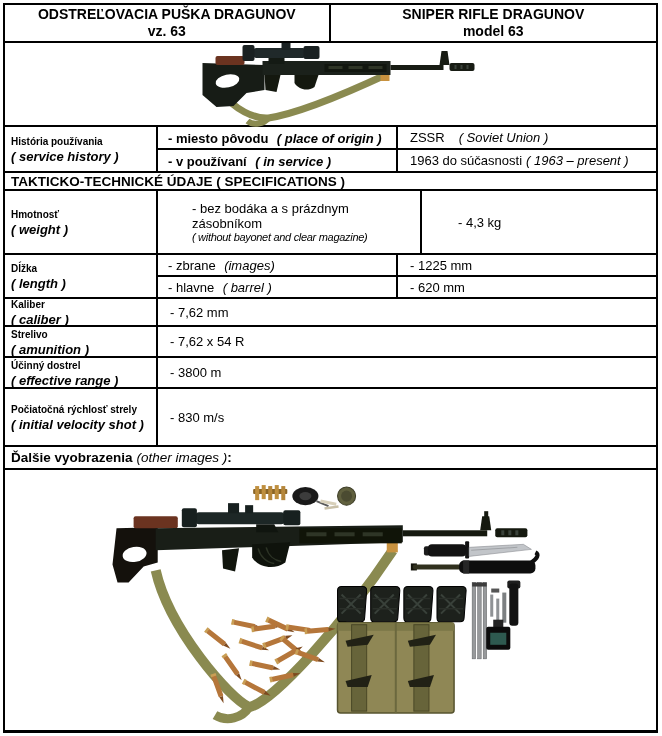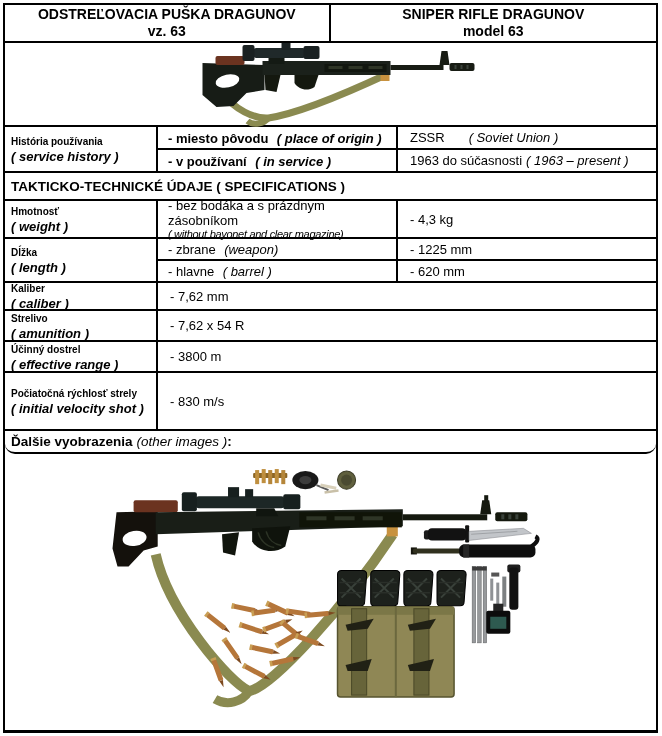--- a/index.html
+++ b/index.html
@@ -32,36 +32,36 @@
         padding:2px 4px 2px 6px; display:flex; flex-direction:column; justify-content:center; }
   .c2 { width:240px; box-sizing:border-box; border-right:2px solid #000;
         padding:1px 4px 1px 10px; display:flex; flex-direction:column; justify-content:center; white-space:nowrap; }
   .c2.wrap { white-space:normal; }
   .c3 { flex:1; box-sizing:border-box; padding:1px 4px 1px 12px; display:flex; align-items:center;border-radius:8px; }
   .cspan { flex:1; box-sizing:border-box; padding:1px 4px 1px 12px; display:flex; align-items:center; }
   .stack { flex:1; display:flex; flex-direction:column; }
   .subrow { flex:1; display:flex; border-bottom:2px solid #000;justify-content:center; }
   .subrow.last { border-bottom:none; }
   .h-history { height:46px; }
-  .h-specs { height:28px;text-align:right; }
-  .h-weight { height:38px; }
+  .h-specs { height:18px;text-align:right; }
+  .h-weight { height:64px;gap:24px; }
   .h-length { height:44px; }
   .h-caliber { height:28px; }
   .h-ammo { height:31px; }
   .h-range { height:31px; }
   .h-velocity { height:58px; }
-  .h-other { height:23px;border-radius:10px; }
+  .h-other { height:23px; }
   .b  { font-weight:bold; }
   .i  { font-style:italic; }
   .bi { font-weight:bold; font-style:italic; }
   .lbl { font-size:10px; line-height:15px; }
   .lbl-en { font-size:13px; line-height:15px; }
   .param { font-size:13px; line-height:15px; }
   .val { font-size:13px; line-height:15px; }
-  .gap-l { margin-left:24px; }
+  .gap-l { margin-left:14px; }
   .gap-s { margin-left:4px; }
   .note { font-size:11px; line-height:13px; letter-spacing:-0.3px; }
   .specs-head { flex:1; display:flex; align-items:center; padding-left:6px;
                 font-weight:bold; font-size:13.5px; }
   .other-cell { flex:1; display:flex; align-items:center; padding-left:6px; font-size:13.5px; }
 </style>
 </head>
 <body>
 
 <div class="page">
@@ -167,21 +167,21 @@
     <div class="row h-length">
       <div class="c1">
         <span class="b lbl">Dĺžka</span>
         <span class="bi lbl-en">( length )</span>
       </div>
       <div class="stack">
         <div class="subrow">
           <div class="c2">
             <div>
               <span class="param">- zbrane</span>
-              <span class="i param gap-s">(weapon)</span>
+              <span class="i param gap-s">(images)</span>
             </div>
           </div>
           <div class="c3">
             <span class="val">- 1225 mm</span>
           </div>
         </div>
         <div class="subrow last">
           <div class="c2">
             <div>
               <span class="param">- hlavne</span>

